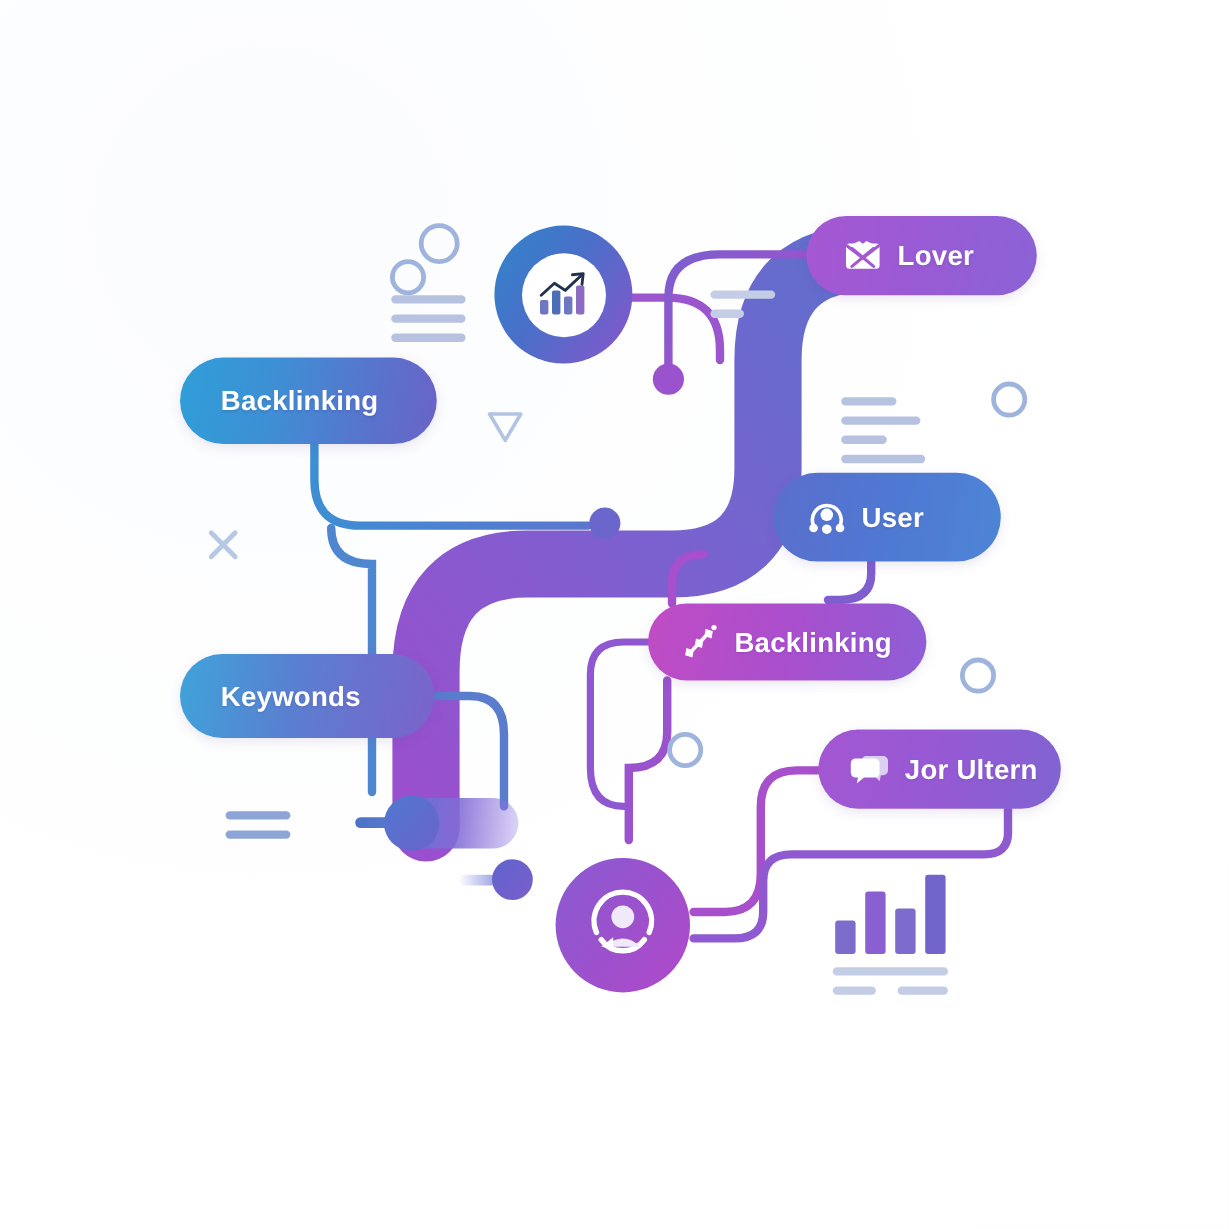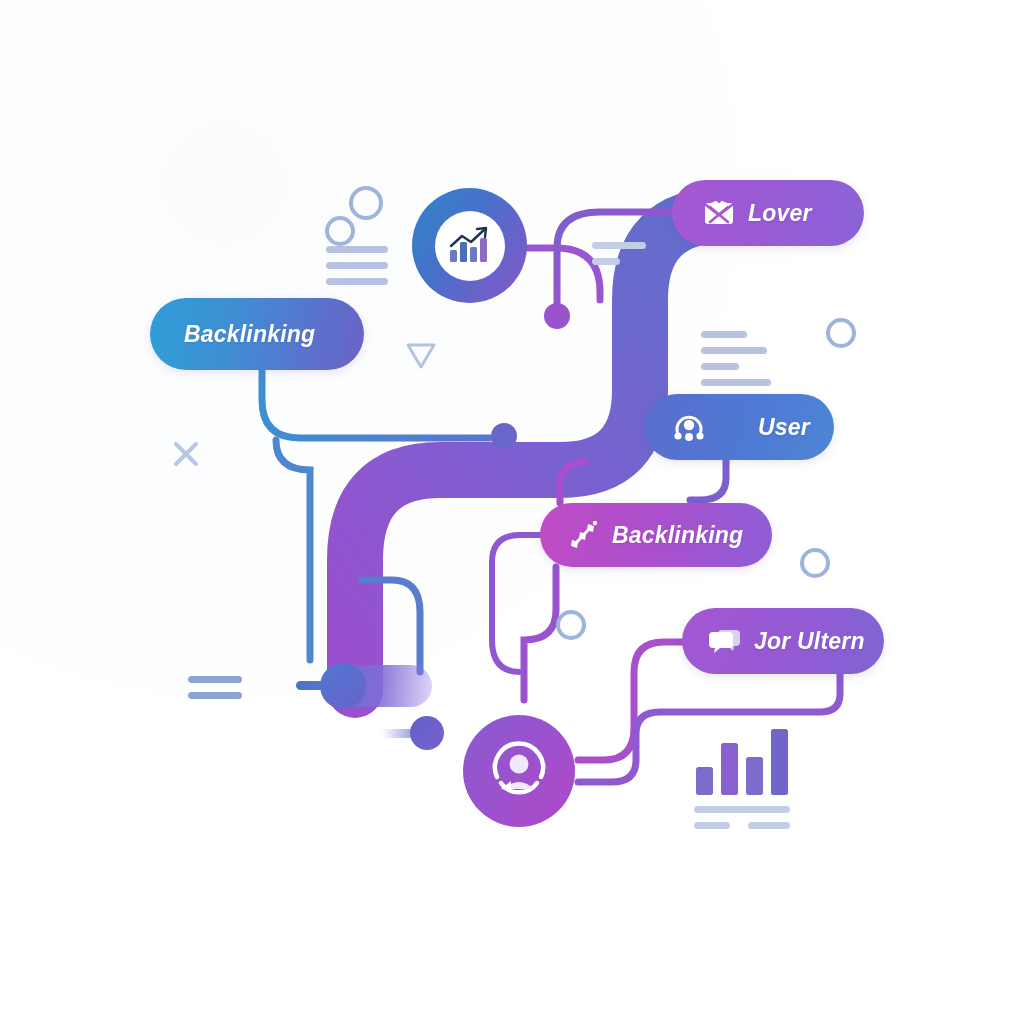--- a/index.html
+++ b/index.html
@@ -20,21 +20,20 @@
 
   
   .pill{
     position:absolute;
     display:flex;align-items:center;
     box-sizing:border-box;
     border-radius:999px;
     color:#fff;
     letter-spacing:.2px;
     box-shadow:0 3px 10px rgba(90,70,160,.13);
-    font-style:italic;
   }
   .pill .label{
     font-size:23px;
     font-weight:700;
     white-space:nowrap;
     text-shadow:0 1px 2px rgba(60,40,110,.18);
   }
   .pill.with-icon .label{margin-left:12px;font-weight:700;}
   .pill .ic{
     width:34px;height:34px;flex:0 0 34px;
@@ -55,24 +54,23 @@
     left:152px;top:758px;width:206px;height:66px;
     padding-left:30px;
     background:linear-gradient(100deg,#6f6ac8 0%, #8e5ec9 50%, #a855cf 100%);
   }
   .p-lover{
     left:672px;top:180px;width:192px;height:66px;
     padding-left:30px;
     background:linear-gradient(100deg,#a558d2 0%, #9a5ad4 45%, #8b63d6 100%);
   }
   .p-user{
-    left:644px;top:394px;width:190px;height:66px;
+    left:644px;top:394px;width:190px;height:74px;
     padding-left:28px;
     background:linear-gradient(100deg,#5a6ecd 0%, #4f78d2 50%, #4d85d6 100%);
-    gap:40px;
   }
   .p-backlinking-right{
     left:540px;top:503px;width:232px;height:64px;
     padding-left:26px;
     background:linear-gradient(100deg,#c04cc4 0%, #aa4fcd 50%, #8d5ed6 100%);
   }
   .p-jor{
     left:682px;top:608px;width:202px;height:66px;
     padding-left:26px;
     background:linear-gradient(100deg,#a357d1 0%, #9659d4 50%, #8064d2 100%);
@@ -192,20 +190,23 @@
 
     <path d="M578,760 L604,760 Q634,760 634,728 L634,672 Q634,642 664,642 L690,642" fill="none" stroke="#a84fcb" stroke-width="7" stroke-linecap="round"></path>
 
     <path d="M840,674 L840,694 Q840,712 820,712 L660,712 Q636,712 636,734 L636,760 Q636,782 612,782 L578,782" fill="none" stroke="#8f5ad0" stroke-width="7" stroke-linecap="round"></path>
   </svg>
 
   <div class="pill p-backlinking-left">
     <span class="label">Backlinking</span>
   </div>
 
+  <div class="pill p-keywords">
+    <span class="label">Keywonds</span>
+  </div>
 
 
   <div class="pill p-lover with-icon">
     <span class="ic">
       <svg viewBox="0 0 34 34" width="34" height="34">
         <rect x="3" y="7" width="28" height="21" rx="3" fill="#ffffff"></rect>
         <path d="M4 9 L17 19 L30 9" fill="none" stroke="#a558d2" stroke-width="2.6" stroke-linecap="round"></path>
         <path d="M8 11 L26 26 M26 11 L8 26" stroke="#a558d2" stroke-width="2.6" stroke-linecap="round"></path>
         <path d="M7 9 L14 6 L17 9 L20 6 L27 9" fill="#ffffff" stroke="#ffffff" stroke-width="2"></path>
       </svg>

